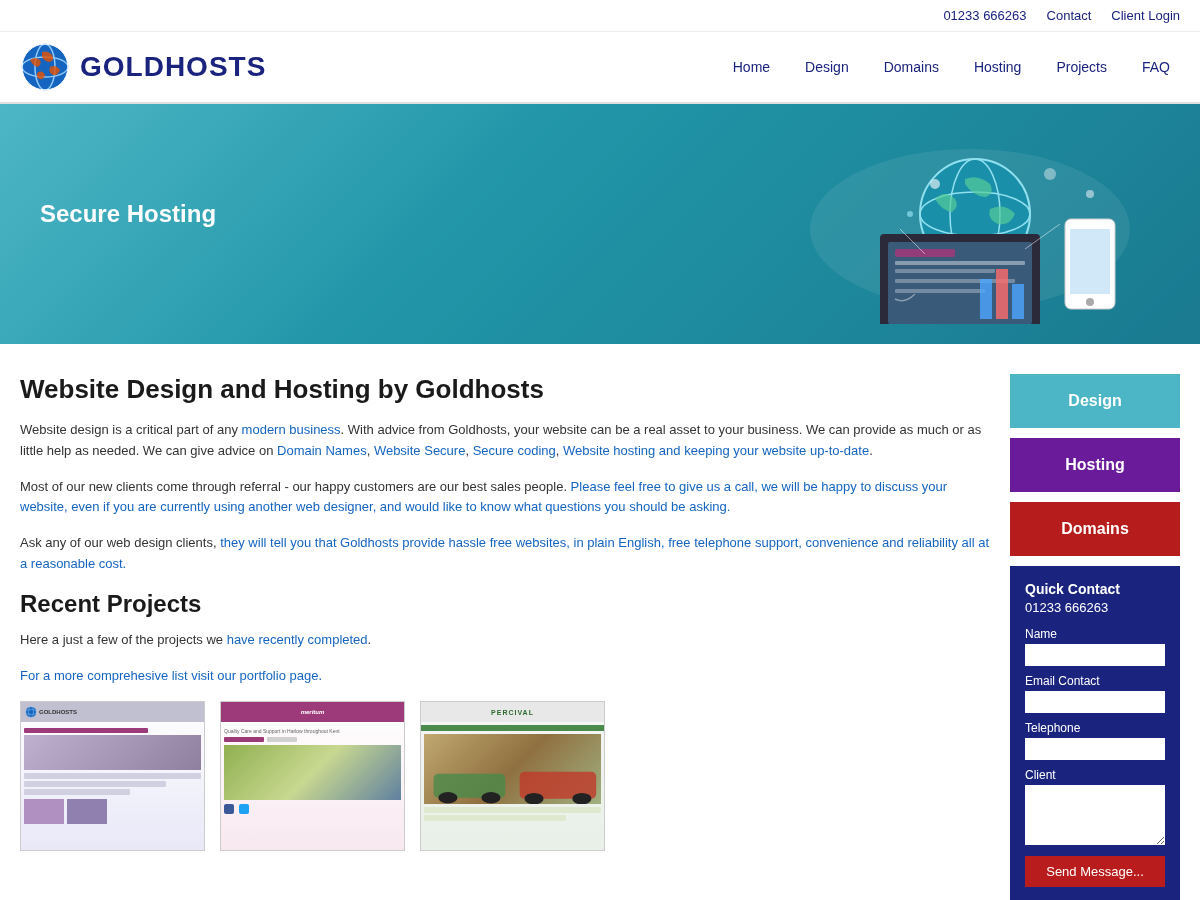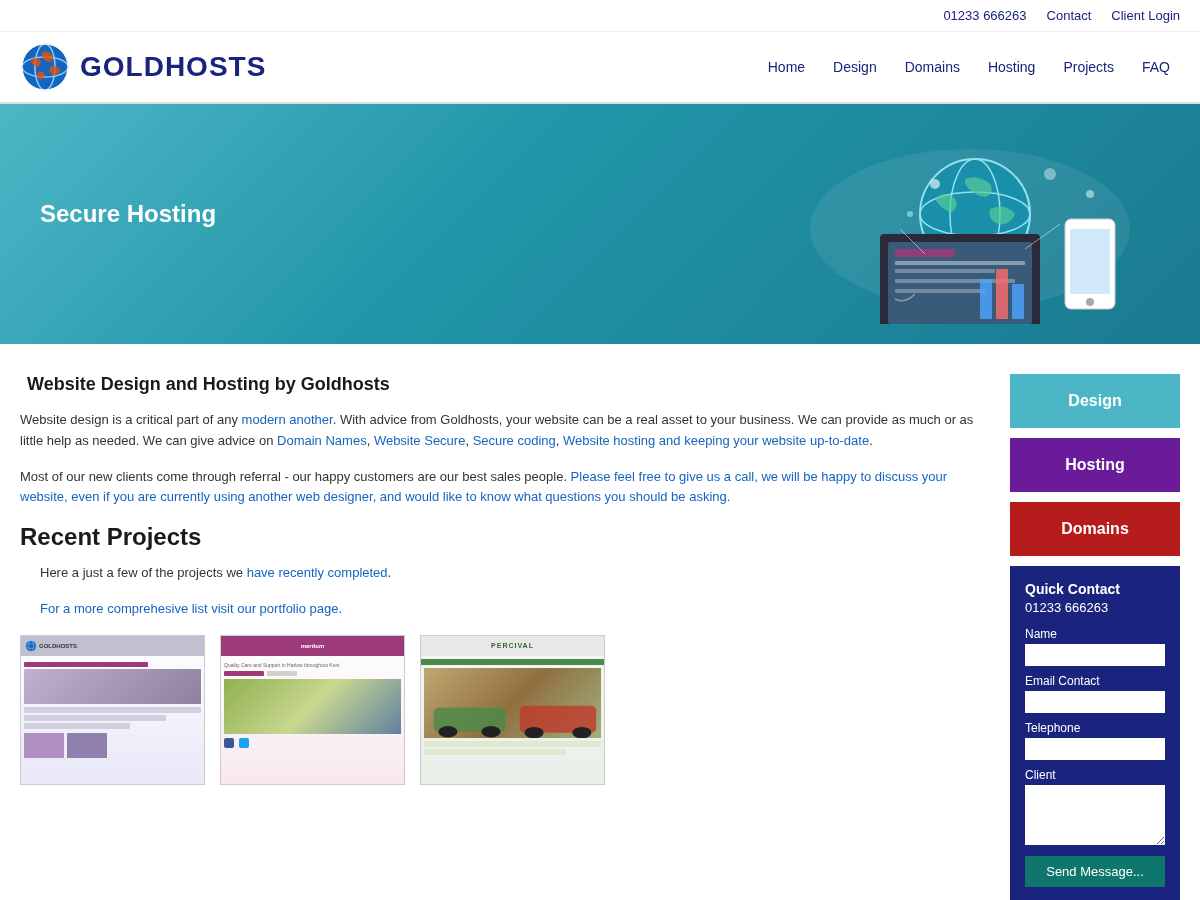--- a/index.html
+++ b/index.html
@@ -36,21 +36,21 @@
       gap: 10px;
     }
     .logo-text {
       font-size: 28px;
       font-weight: bold;
       color: #1a237e;
       letter-spacing: 1px;
     }
     .main-nav {
       display: flex;
-      gap: 8px;
+      gap: 15px;
       align-items: center;
     }
     .main-nav a {
       color: #1a237e;
       text-decoration: none;
       font-size: 14px;
       padding: 5px 10px;
       font-weight: 500;
     }
 
@@ -101,25 +101,24 @@
     .content-left {
       flex: 1;
     }
     .content-right {
       width: 170px;
       flex-shrink: 0;
     }
 
     
     .content-left h2 {
-      font-size: 18px;
+      font-size: 26px;
       font-weight: bold;
       color: #1a1a1a;
       margin-bottom: 15px;
-      margin-left: 7px;
     }
     .content-left p {
       font-size: 13px;
       line-height: 1.6;
       margin-bottom: 15px;
       color: #333;
     }
     .content-left p a {
       color: #1565c0;
       text-decoration: none;
@@ -128,21 +127,20 @@
     .content-left h3 {
       font-size: 24px;
       font-weight: bold;
       color: #1a1a1a;
       margin-bottom: 12px;
     }
 
     
     .recent-intro {
       margin-bottom: 15px;
-      margin-left: 20px;
     }
     .recent-intro a {
       color: #1565c0;
       text-decoration: none;
     }
 
     
     .project-thumbnails {
       display: flex;
       gap: 15px;
@@ -216,21 +214,21 @@
       font-size: 12px;
       background: #fff;
     }
     .quick-contact textarea {
       height: 60px;
       resize: vertical;
     }
     .send-btn {
       display: block;
       width: 100%;
-      background: #0f766e;
+      background: #b91c1c;
       color: #fff;
       border: none;
       padding: 8px;
       font-size: 13px;
       cursor: pointer;
       text-align: center;
     }
 
     
     .thumb-header {
@@ -351,27 +349,30 @@
       <path d="M135 160 Q125 170 115 165" stroke="#fff" stroke-width="1.5" fill="none" opacity="0.4"></path>
     </svg>
   </div>
 </div>
 
 <div class="main-content">
   <div class="content-left">
     <h2>Website Design and Hosting by Goldhosts</h2>
 
     <p>
-      Website design is a critical part of any <a href="#">modern another</a>. With advice from Goldhosts, your website can be a real asset to your business. We can provide as much or as little help as needed. We can give advice on <a href="#">Domain Names</a>, <a href="#">Website Secure</a>, <a href="#">Secure coding</a>, <a href="#">Website hosting and keeping your website up-to-date</a>.
+      Website design is a critical part of any <a href="#">modern business</a>. With advice from Goldhosts, your website can be a real asset to your business. We can provide as much or as little help as needed. We can give advice on <a href="#">Domain Names</a>, <a href="#">Website Secure</a>, <a href="#">Secure coding</a>, <a href="#">Website hosting and keeping your website up-to-date</a>.
     </p>
 
     <p>
       Most of our new clients come through referral - our happy customers are our best sales people. <a href="#">Please feel free to give us a call, we will be happy to discuss your website, even if you are currently using another web designer, and would like to know what questions you should be asking.</a>
     </p>
 
+    <p>
+      Ask any of our web design clients, <a href="#">they will tell you that Goldhosts provide hassle free websites, in plain English, free telephone support, convenience and reliability all at a reasonable cost.</a>
+    </p>
 
     <h3>Recent Projects</h3>
 
     <div class="recent-intro">
       <p>
         Here a just a few of the projects we <a href="#">have recently completed</a>.
       </p>
       <p>
         <a href="#">For a more comprehesive list visit our portfolio page.</a>
       </p>

